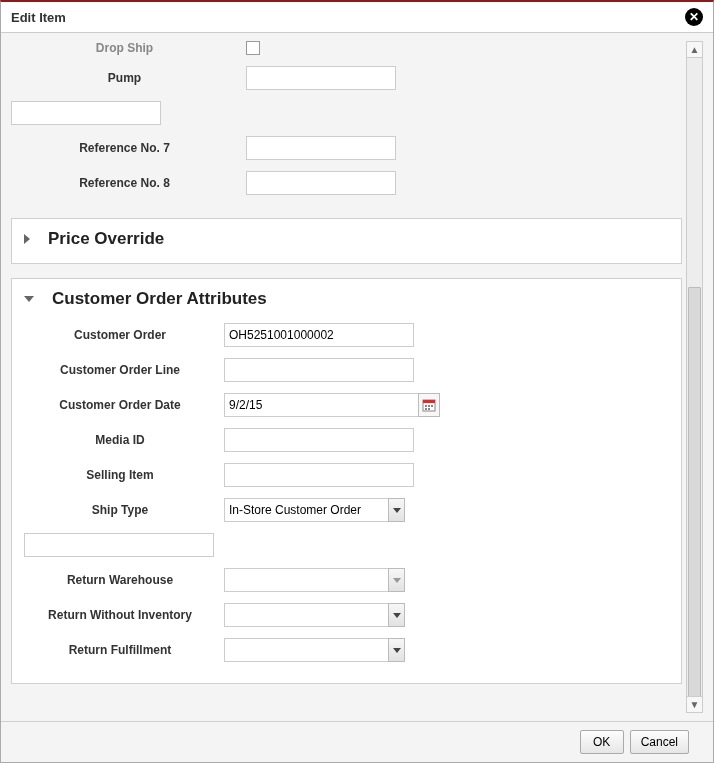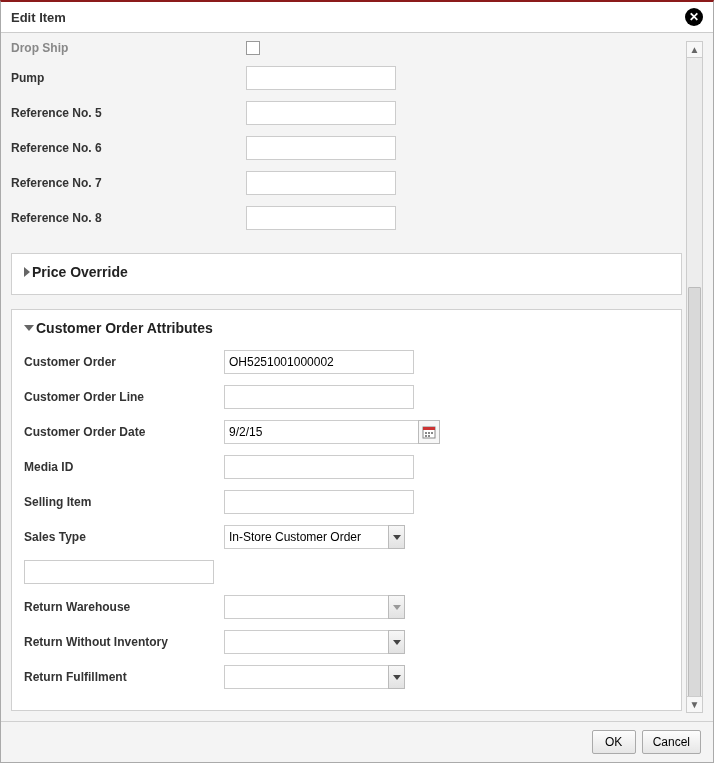--- a/index.html
+++ b/index.html
@@ -94,21 +94,21 @@
   .upper-fields {
     padding: 2px 0 12px 0;
   }
   .form-row {
     display: flex;
     align-items: center;
     margin-bottom: 11px;
   }
   .form-row label {
     width: 235px;
-    text-align: left;
+    text-align: center;
     padding-right: 8px;
     color: #333;
     font-weight: bold;
     font-size: 12px;
   }
   .section .form-row label {
     width: 200px;
   }
   .txt {
     width: 150px;
@@ -129,25 +129,25 @@
   }
   .section {
     background: #fff;
     border: 1px solid #d0d0d0;
     margin-bottom: 14px;
     padding: 10px 12px;
   }
   .section-header {
     display: flex;
     align-items: center;
-    gap: 2px;
+    gap: 18px;
     cursor: pointer;
     font-weight: bold;
     color: #222;
-    font-size: 14px;
+    font-size: 17px;
     margin-bottom: 4px;
   }
   .tri {
     width: 0; height: 0;
     display: inline-block;
   }
   .tri.collapsed {
     border-top: 5px solid transparent;
     border-bottom: 5px solid transparent;
     border-left: 6px solid #666;
@@ -197,21 +197,21 @@
     display: flex;
     align-items: center;
     justify-content: center;
     cursor: pointer;
     margin-left: -1px;
   }
   .cal-icon-svg { width: 14px; height: 14px; }
   .footer {
     border-top: 1px solid #d0d0d0;
     background: #f4f4f4;
-    padding: 8px 12px;
+    padding: 8px 24px;
     display: flex;
     justify-content: flex-end;
     gap: 6px;
   }
   .push-btn {
     min-width: 44px;
     padding: 4px 10px;
     border: 1px solid #aaa;
     background: linear-gradient(#fdfdfd,#e6e6e6);
     font-family: inherit;
@@ -240,25 +240,20 @@
         <div class="upper-fields">
           <div class="form-row" style="margin-top:-2px;">
             <label style="color:#888;">Drop Ship</label>
             <div class="chk"></div>
           </div>
           <div class="form-row">
             <label>Pump</label>
             <input class="txt" value="" style="">
           </div>
           <div class="form-row">
-            <label>Reference No. 5</label>
-            <input class="txt" value="" style="">
-          </div>
-          <div class="form-row">
-            <label>Reference No. 6</label>
             <input class="txt" value="" style="">
           </div>
           <div class="form-row">
             <label>Reference No. 7</label>
             <input class="txt" value="" style="">
           </div>
           <div class="form-row">
             <label>Reference No. 8</label>
             <input class="txt" value="" style="">
           </div>
@@ -306,21 +301,21 @@
             </div>
             <div class="form-row">
               <label>Media ID</label>
               <input class="txt wide" value="" style="">
             </div>
             <div class="form-row">
               <label>Selling Item</label>
               <input class="txt wide" value="" style="">
             </div>
             <div class="form-row">
-              <label>Sales Type</label>
+              <label>Ship Type</label>
               <div class="combo">
                 <input class="txt val" value="In-Store Customer Order" style="">
                 <div class="btn">
                     <span class="caret"></span>
                   </div>
               </div>
             </div>
             <div class="form-row">
               <input class="txt wide" value="" style="">
             </div>

